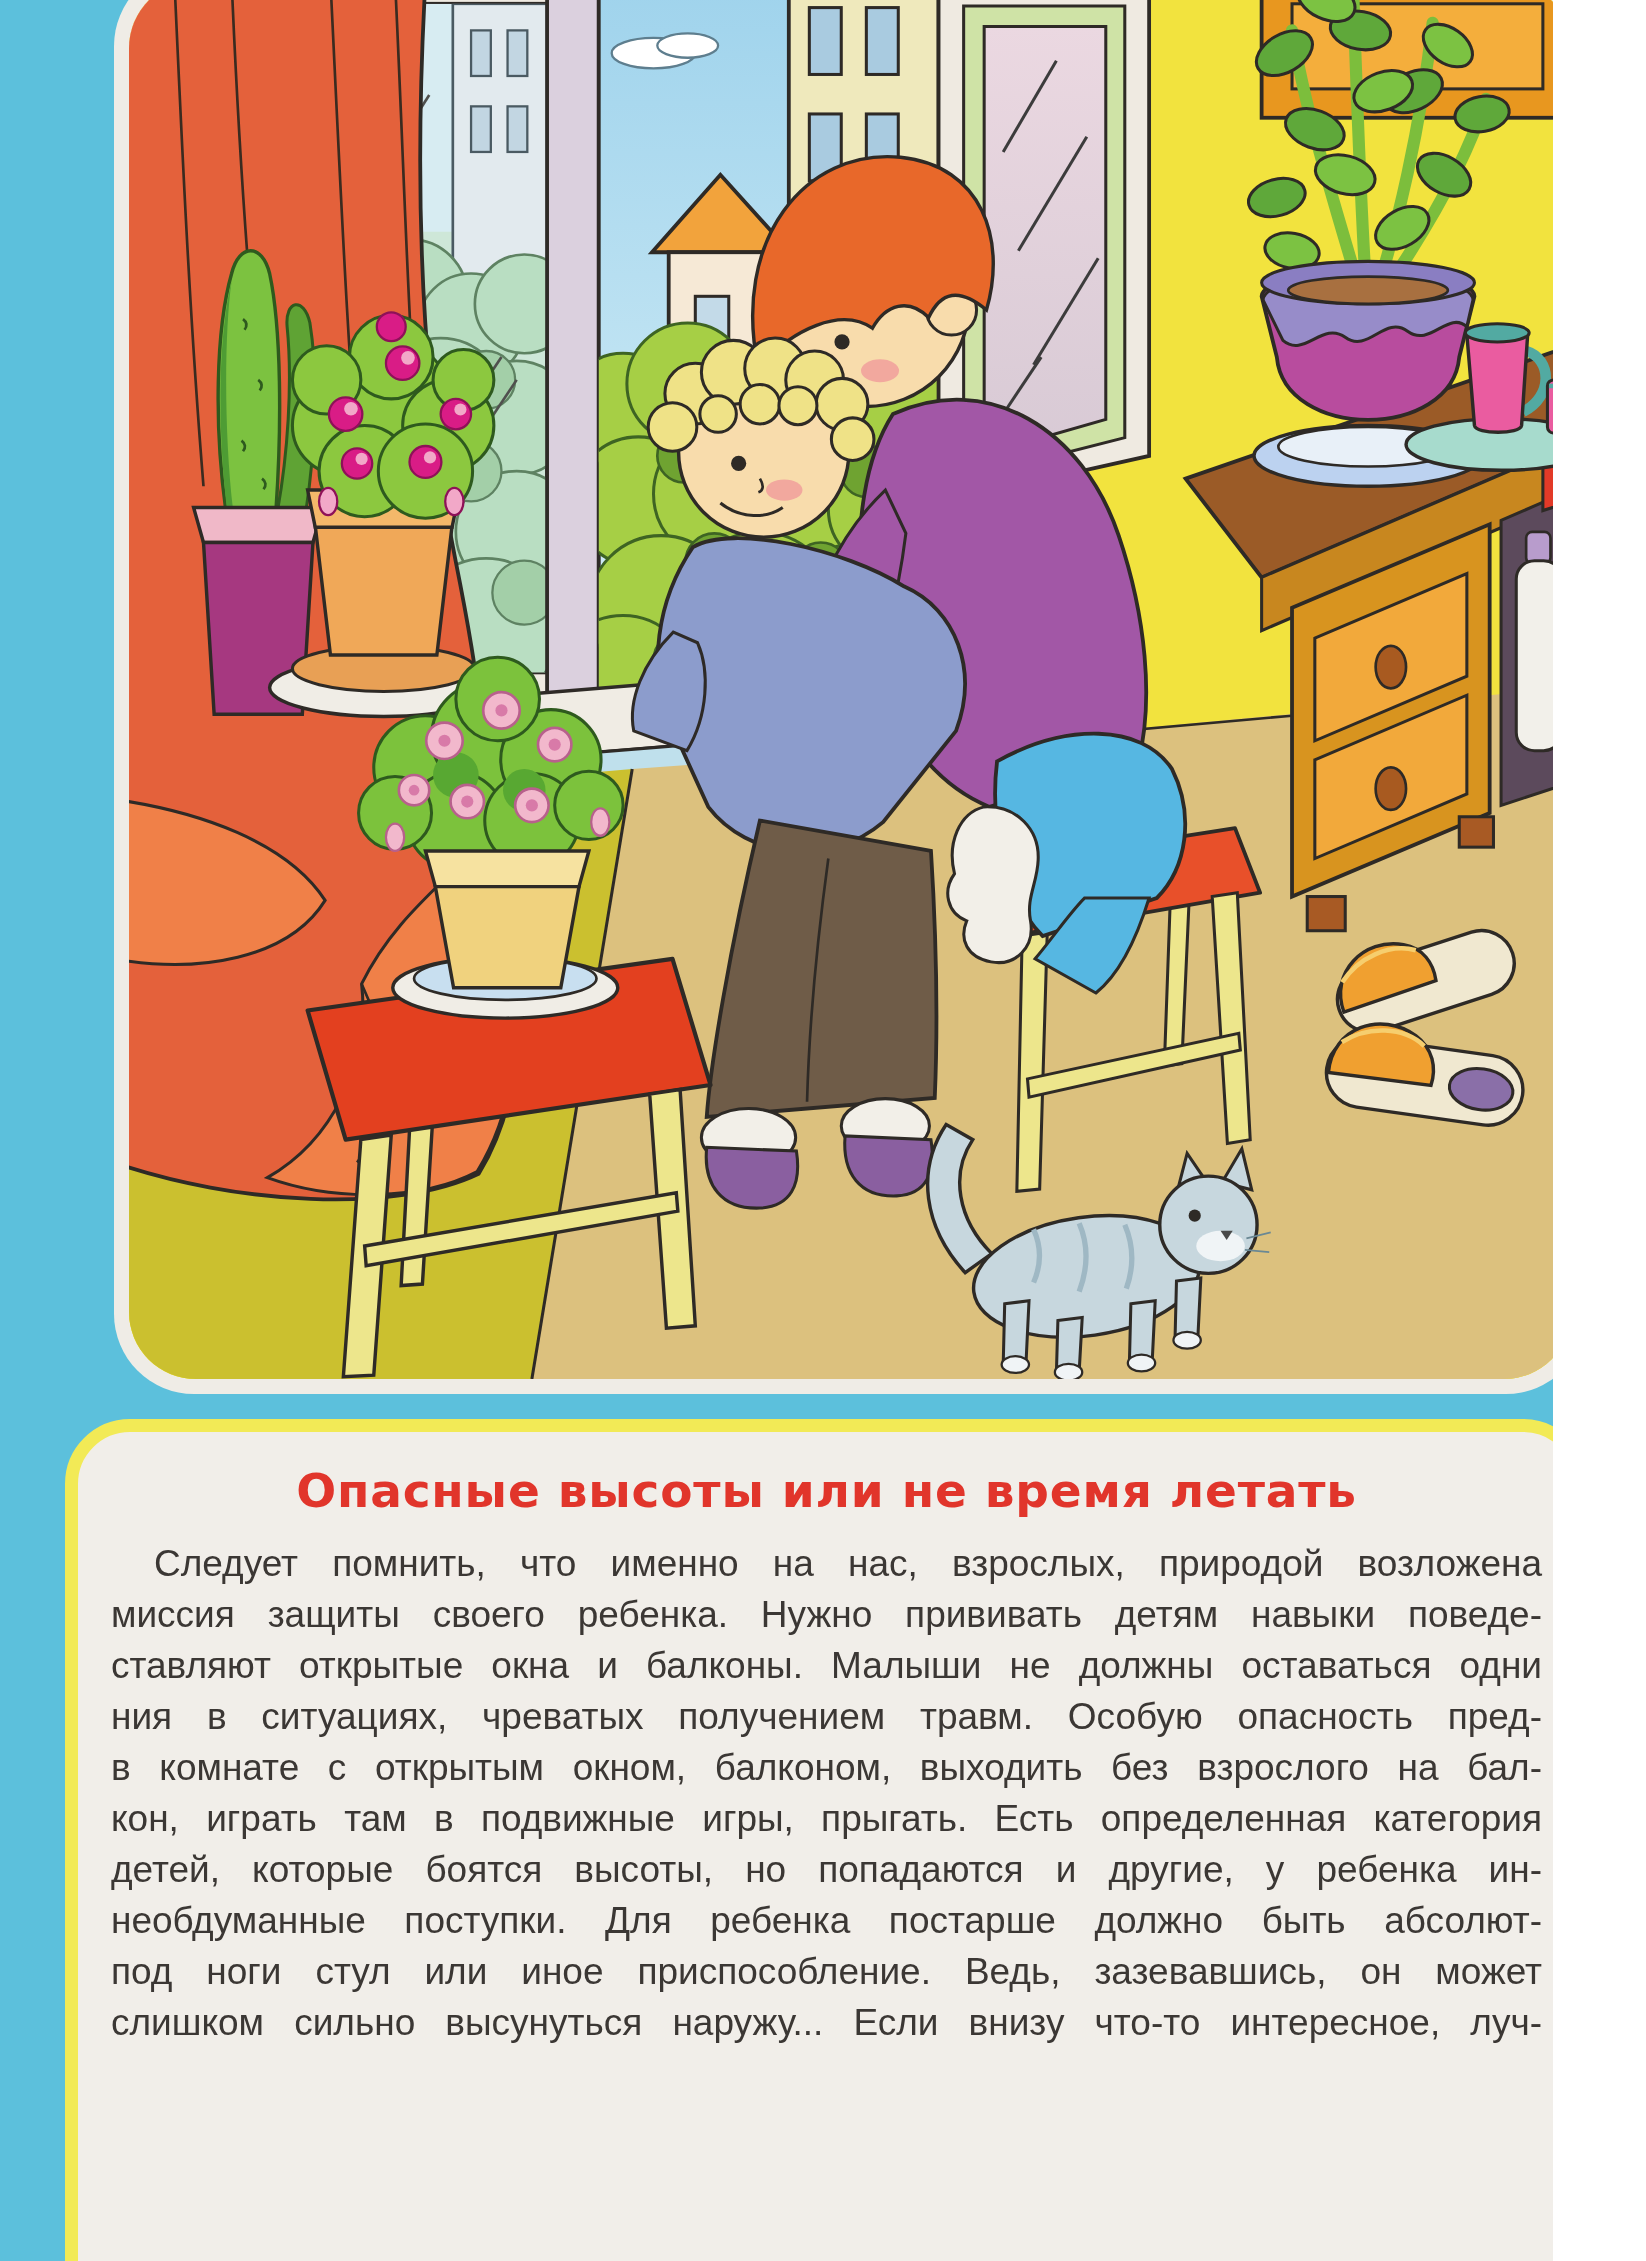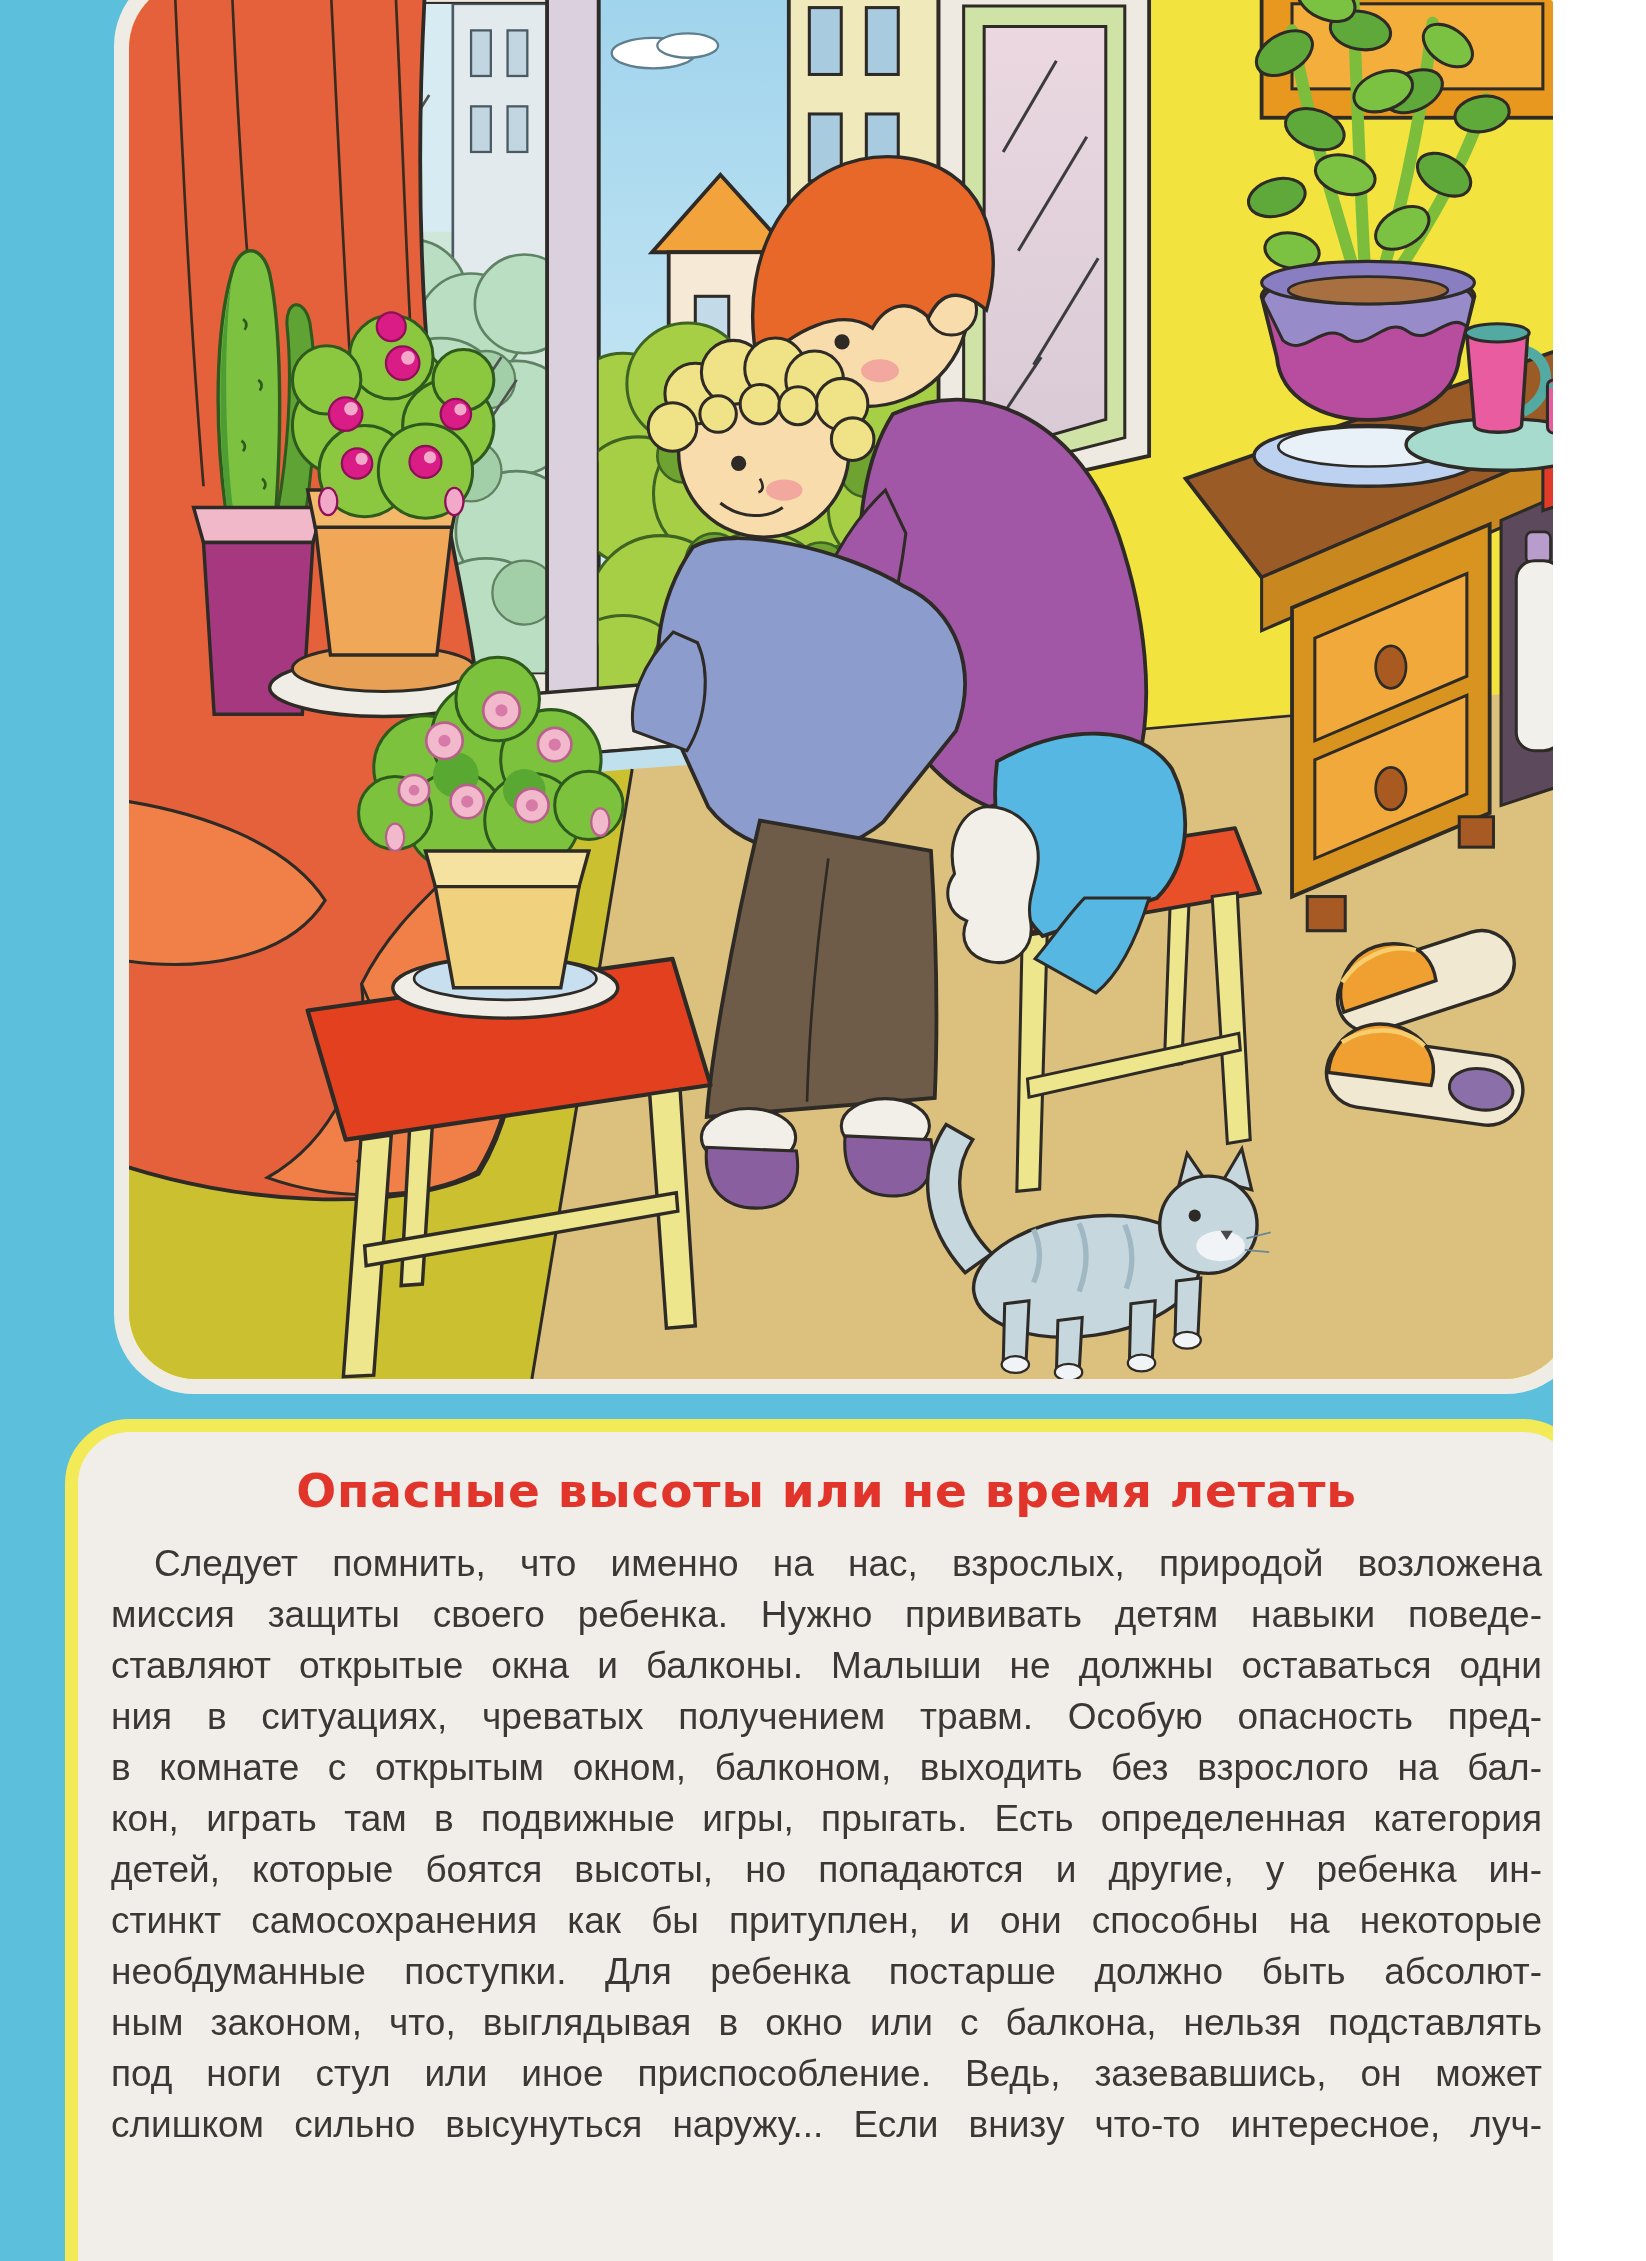--- a/index.html
+++ b/index.html
@@ -433,22 +433,20 @@
   <div class="text-panel">
     <div class="article-title">Опасные высоты или не время летать</div>
     <div class="article-body">
         <div class="body-line first">Следует помнить, что именно на нас, взрослых, природой возложена</div>
         <div class="body-line">миссия защиты своего ребенка. Нужно прививать детям навыки поведе-</div>
         <div class="body-line">ставляют открытые окна и балконы. Малыши не должны оставаться одни</div>
         <div class="body-line">ния в ситуациях, чреватых получением травм. Особую опасность пред-</div>
         <div class="body-line">в комнате с открытым окном, балконом, выходить без взрослого на бал-</div>
         <div class="body-line">кон, играть там в подвижные игры, прыгать. Есть определенная категория</div>
         <div class="body-line">детей, которые боятся высоты, но попадаются и другие, у ребенка ин-</div>
-        <div class="body-line">стинкт самосохранения как бы притуплен, и они способны на некоторые</div>
         <div class="body-line">необдуманные поступки. Для ребенка постарше должно быть абсолют-</div>
-        <div class="body-line">ным законом, что, выглядывая в окно или с балкона, нельзя подставлять</div>
         <div class="body-line">под ноги стул или иное приспособление. Ведь, зазевавшись, он может</div>
         <div class="body-line">слишком сильно высунуться наружу... Если внизу что-то интересное, луч-</div>
       </div>
   </div>
 
 </div>
 
 
 </body></html>

